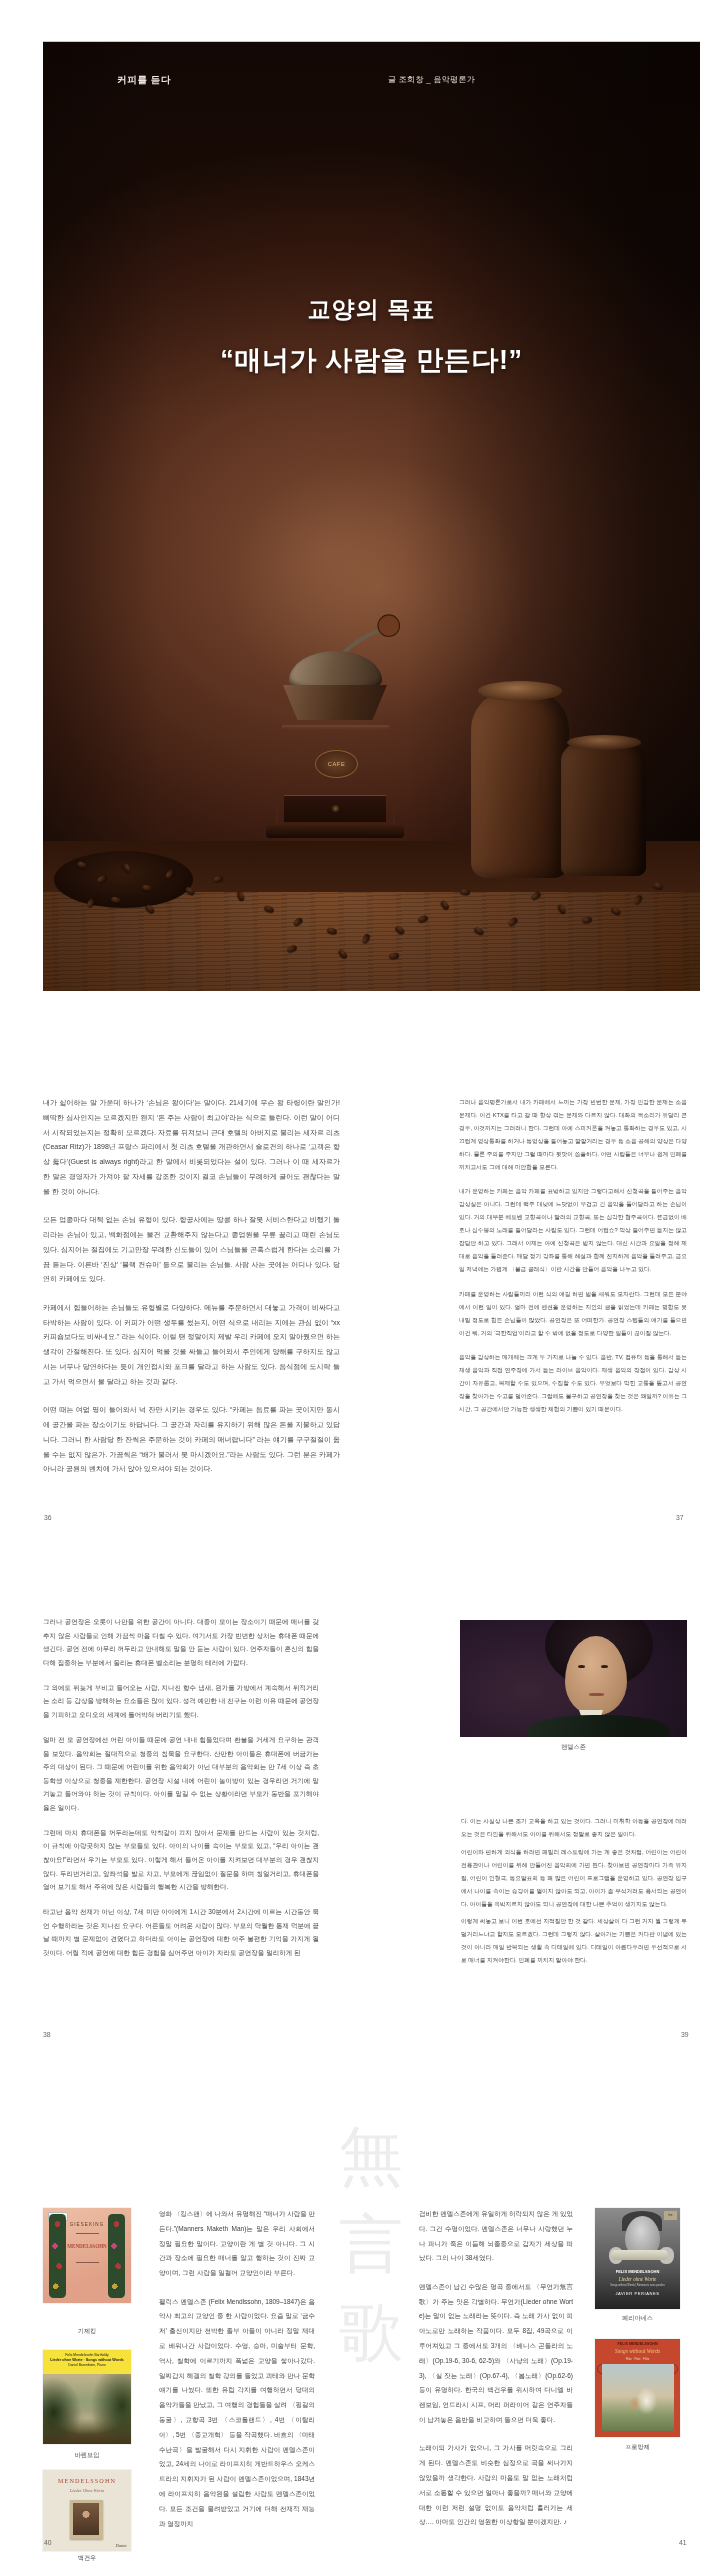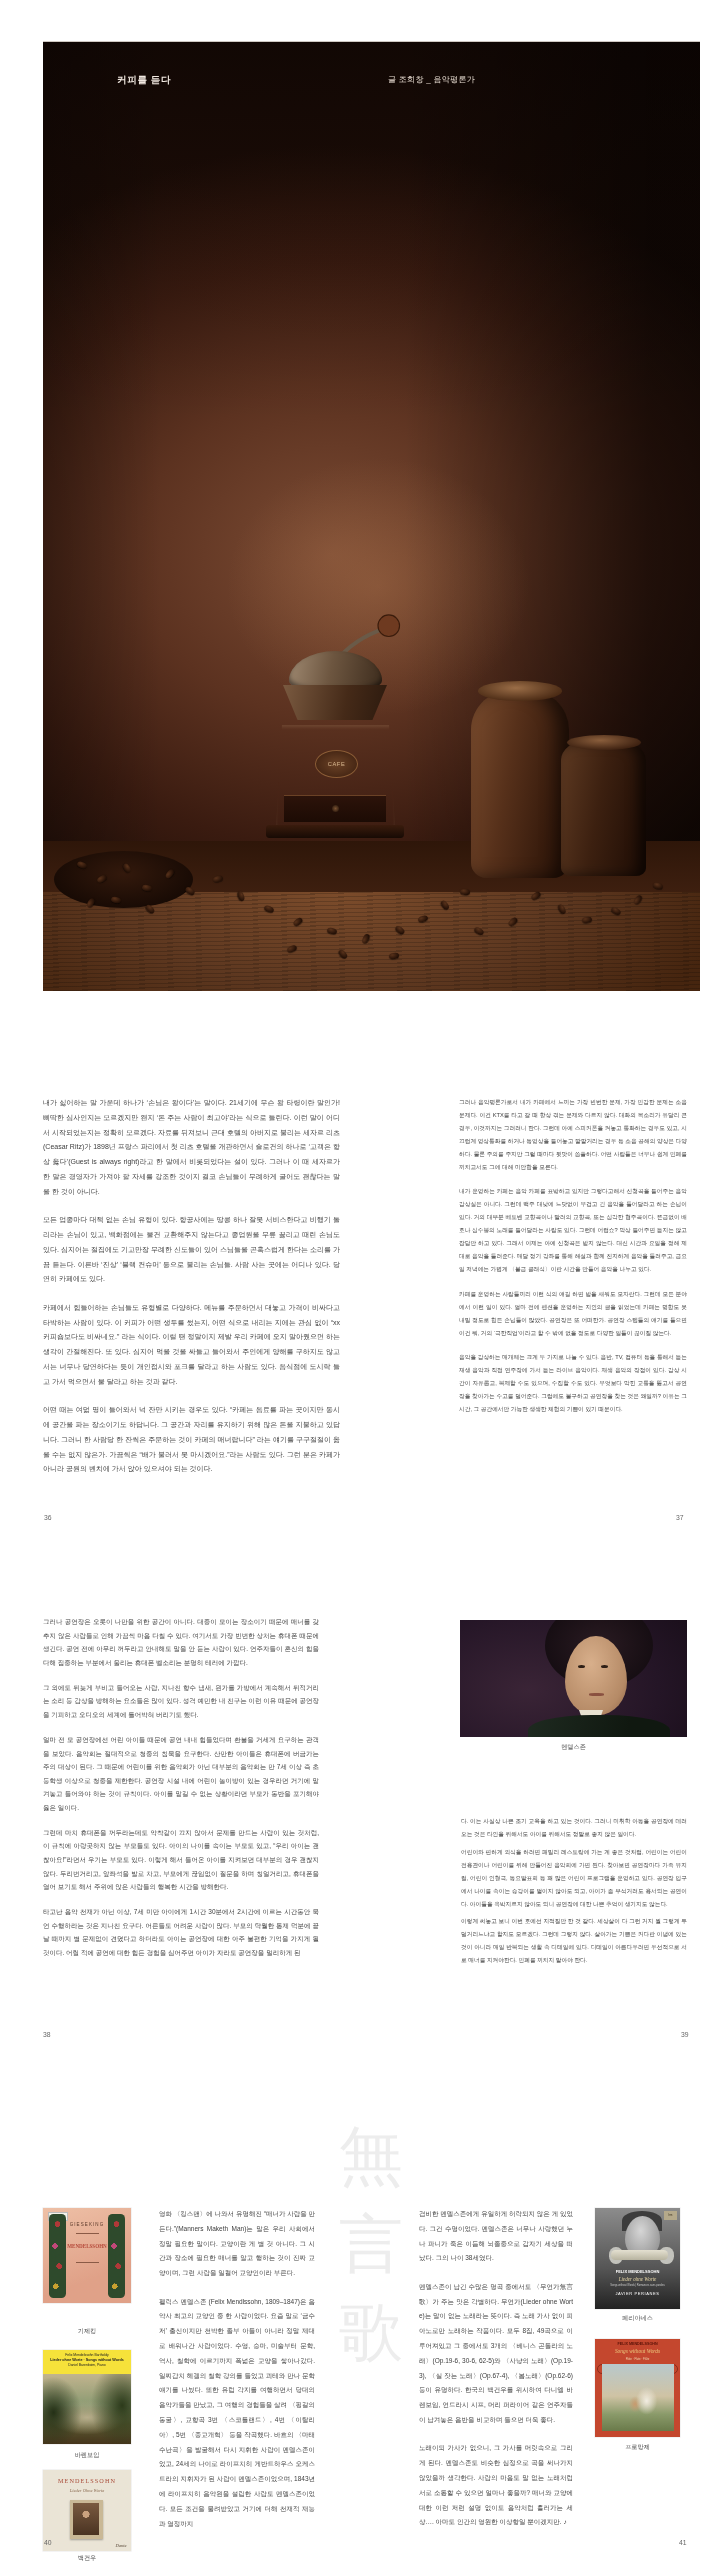--- a/index.html
+++ b/index.html
@@ -239,20 +239,24 @@
         </div>
       <div class="g-base"></div>
     </div>
 
     <div class="hero-vignette"></div>
 
     <div class="hero-header">
       <span class="sec">커피를 듣다</span>
       <span class="by">글 조희창 _ 음악평론가</span>
     </div>
+    <div class="hero-title">
+      <div class="t1">교양의 목표</div>
+      <div class="t2">“매너가 사람을 만든다!”</div>
+    </div>
   </div>
 
   <div class="col s1-left">
       <p>내가 싫어하는 말 가운데 하나가 ‘손님은 왕이다’는 말이다. 21세기에 무슨 왕 타령이란 말인가! 삐딱한 심사인지는 모르겠지만 왠지 ‘돈 주는 사람이 최고야’라는 식으로 들린다. 이런 말이 어디서 시작되었는지는 정확히 모르겠다. 자료를 뒤져보니 근대 호텔의 아버지로 불리는 세자르 리츠(Ceasar Ritz)가 1898년 프랑스 파리에서 첫 리츠 호텔을 개관하면서 슬로건의 하나로 ‘고객은 항상 옳다’(Guest is always right)라고 한 말에서 비롯되었다는 설이 있다. 그러나 이 때 세자르가 한 말은 경영자가 가져야 할 자세를 강조한 것이지 결코 손님들이 무례하게 굴어도 괜찮다는 말을 한 것이 아니다.</p>
       <p>모든 업종마다 대책 없는 손님 유형이 있다. 항공사에는 땅콩 하나 잘못 서비스한다고 비행기 돌리라는 손님이 있고, 백화점에는 물건 교환해주지 않는다고 종업원을 무릎 꿇리고 때린 손님도 있다. 심지어는 절집에도 기고만장 무례한 신도들이 있어 스님들을 곤혹스럽게 한다는 소리를 가끔 듣는다. 이른바 ‘진상’ ‘블랙 컨슈머’ 등으로 불리는 손님들. 사람 사는 곳에는 어디나 있다. 당연히 카페에도 있다.</p>
       <p>카페에서 힘들어하는 손님들도 유형별로 다양하다. 메뉴를 주문하면서 대놓고 가격이 비싸다고 타박하는 사람이 있다. 이 커피가 어떤 생두를 썼는지, 어떤 식으로 내리는 지에는 관심 없이 “xx 커피숍보다도 비싸네요.” 라는 식이다. 이럴 땐 정말이지 제발 우리 카페에 오지 말아줬으면 하는 생각이 간절해진다. 또 있다. 심지어 먹을 것을 싸들고 들어와서 주인에게 양해를 구하지도 않고서는 너무나 당연하다는 듯이 개인접시와 포크를 달라고 하는 사람도 있다. 음식점에 도시락 들고 가서 먹으면서 물 달라고 하는 것과 같다.</p>
       <p>어떤 때는 여덟 명이 들어와서 넉 잔만 시키는 경우도 있다. “카페는 음료를 파는 곳이지만 동시에 공간을 파는 장소이기도 하답니다. 그 공간과 자리를 유지하기 위해 많은 돈을 지불하고 있답니다. 그러니 한 사람당 한 잔씩은 주문하는 것이 카페의 매너랍니다” 라는 얘기를 구구절절이 옮을 수는 없지 않은가. 가끔씩은 “배가 불러서 못 마시겠어요.”라는 사람도 있다. 그런 분은 카페가 아니라 공원의 벤치에 가서 앉아 있으셔야 되는 것이다.</p>
     </div>
   <div class="col s1-right">
       <p>그러나 음악평론가로서 내가 카페에서 느끼는 가장 빈번한 문제, 가장 민감한 문제는 소음 문제다. 이건 KTX를 타고 갈 때 항상 겪는 문제와 다르지 않다. 대화의 목소리가 유달리 큰 경우, 이것까지는 그러려니 한다. 그런데 아예 스피커폰을 켜놓고 통화하는 경우도 있고, 시끄럽게 영상통화를 하거나 동영상을 틀어놓고 깔깔거리는 경우 등 소음 공해의 양상은 다양하다. 물론 주의를 주지만 그럴 때마다 뒷맛이 씁쓸하다. 어떤 사람들은 너무나 쉽게 민폐를 끼치고서도 그에 대해 미안함을 모른다.</p>

